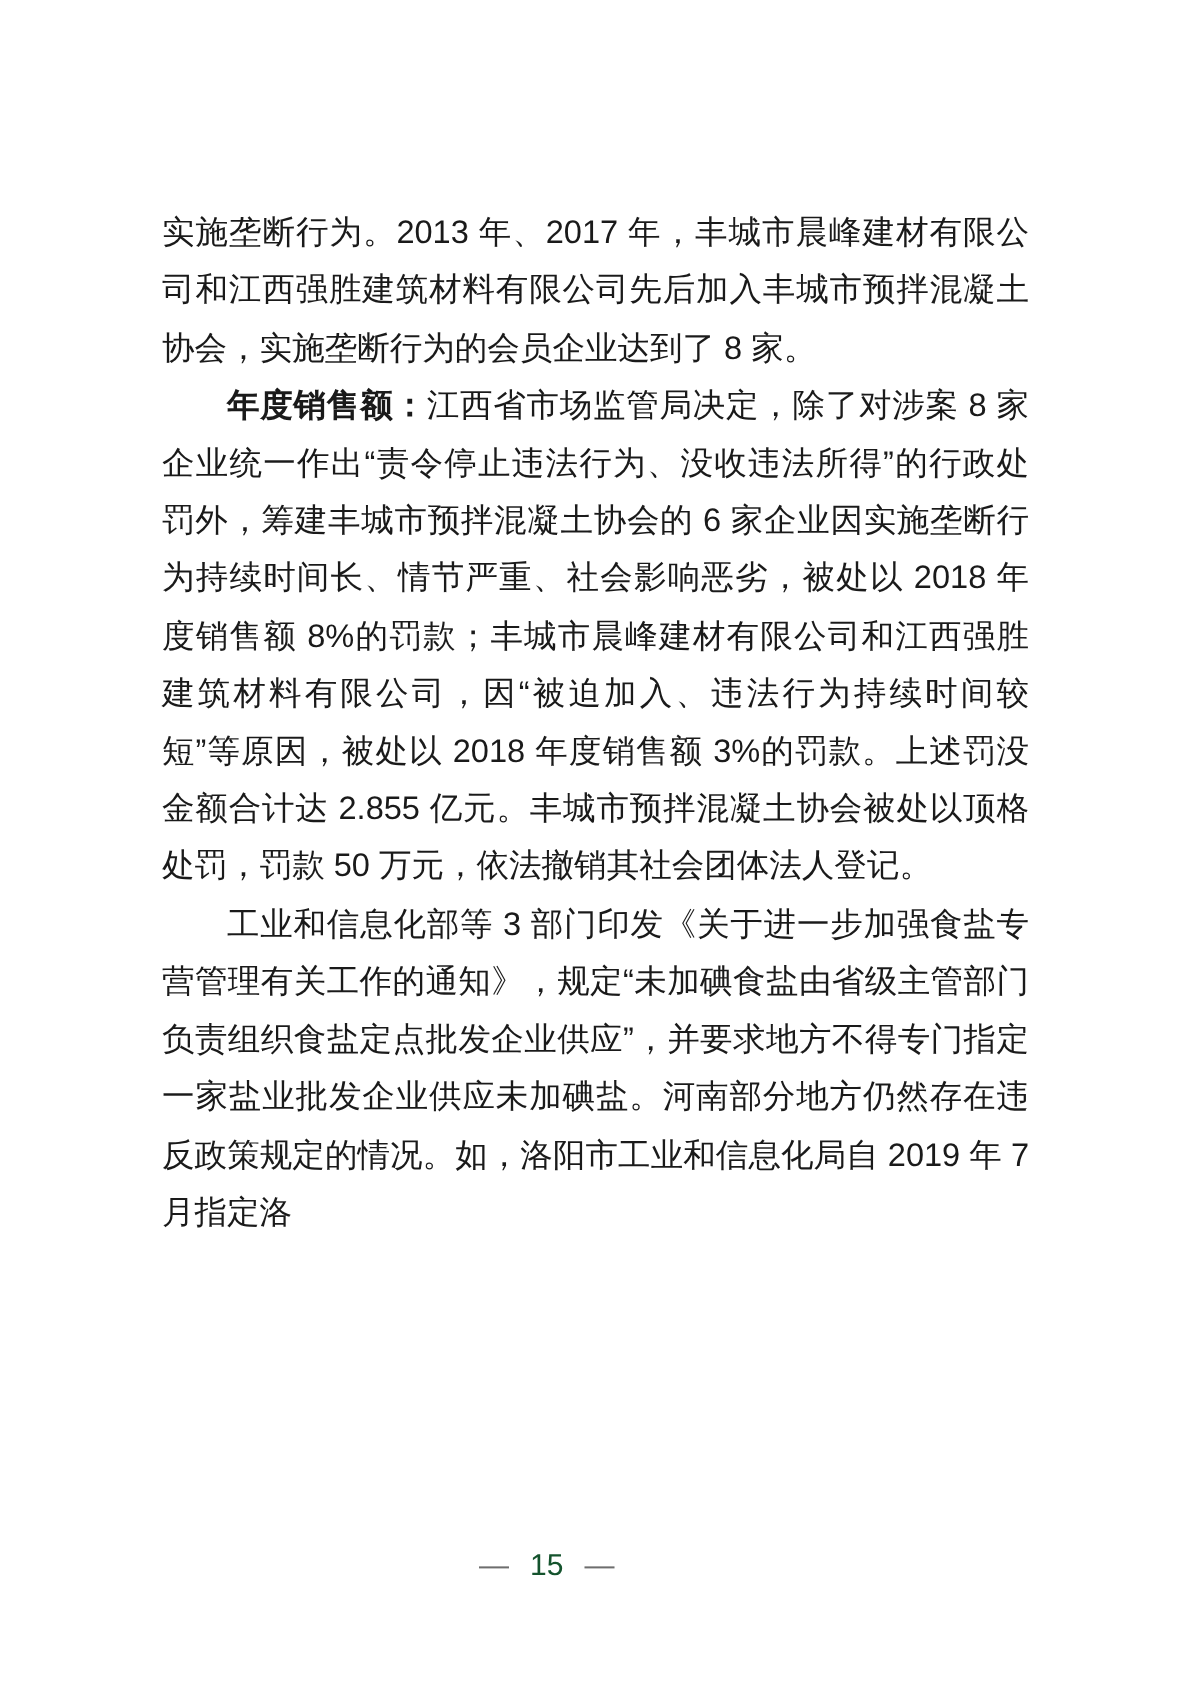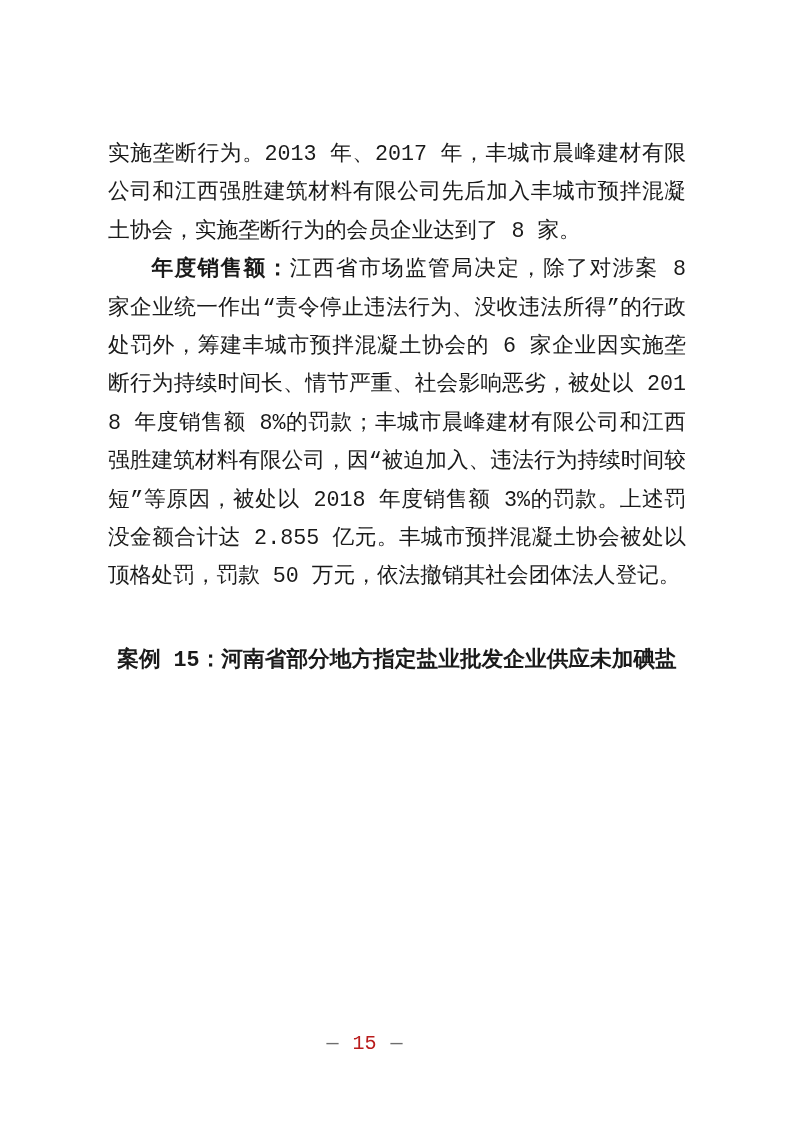--- a/index.html
+++ b/index.html
@@ -6,21 +6,21 @@
     margin: 0;
     padding: 0;
     background: #ffffff;
   }
   .page {
     position: relative;
     width: 729px;
     height: 1122px;
     background: #ffffff;
     overflow: hidden;
-    font-family: Liberation Mono, monospace;
+    font-family: Liberation Sans, sans-serif;
     color: #1a1a1a;
   }
   .content {
     position: absolute;
     left: 108px;
     top: 136px;
     width: 578px;
   }
   .para {
     font-size: 21.7px;
@@ -50,30 +50,30 @@
     width: 100%;
     text-align: center;
     font-size: 20px;
     line-height: 28px;
   }
   .footer .dash {
     color: #6e6e6e;
     letter-spacing: 0;
   }
   .footer .pagenum {
-    color: #b91c1c;
+    color: #14532d;
     margin: 17px 14px;
   }
 </style>
 </head>
 <body>
 
 <div class="page">
   <div class="content">
 
   <div class="para"><span>实施垄断行为。2013 年、2017 年，丰城市晨峰建材有限公司和江西强胜建筑材料有限公司先后加入丰城市预拌混凝土协会，实施垄断行为的会员企业达到了 8 家。</span></div>
       <div class="para indent"><span class="bold-lead">年度销售额：</span><span>江西省市场监管局决定，除了对涉案 8 家企业统一作出“责令停止违法行为、没收违法所得”的行政处罚外，筹建丰城市预拌混凝土协会的 6 家企业因实施垄断行为持续时间长、情节严重、社会影响恶劣，被处以 2018 年度销售额 8%的罚款；丰城市晨峰建材有限公司和江西强胜建筑材料有限公司，因“被迫加入、违法行为持续时间较短”等原因，被处以 2018 年度销售额 3%的罚款。上述罚没金额合计达 2.855 亿元。丰城市预拌混凝土协会被处以顶格处罚，罚款 50 万元，依法撤销其社会团体法人登记。</span></div>
-      <div class="heading"><span>案例 15：河南省部分地方指定盐业批发企业供应未加碘盐</span></div>
+      <div class="para indent"><span>工业和信息化部等 3 部门印发《关于进一步加强食盐专营管理有关工作的通知》，规定“未加碘食盐由省级主管部门负责组织食盐定点批发企业供应”，并要求地方不得专门指定一家盐业批发企业供应未加碘盐。河南部分地方仍然存在违反政策规定的情况。如，洛阳市工业和信息化局自 2019 年 7 月指定洛</span></div>
     </div>
   <div class="footer">
     <span class="dash">—</span><span class="pagenum">15</span><span class="dash">—</span>
   </div>
 </div>
 
 </body></html>

